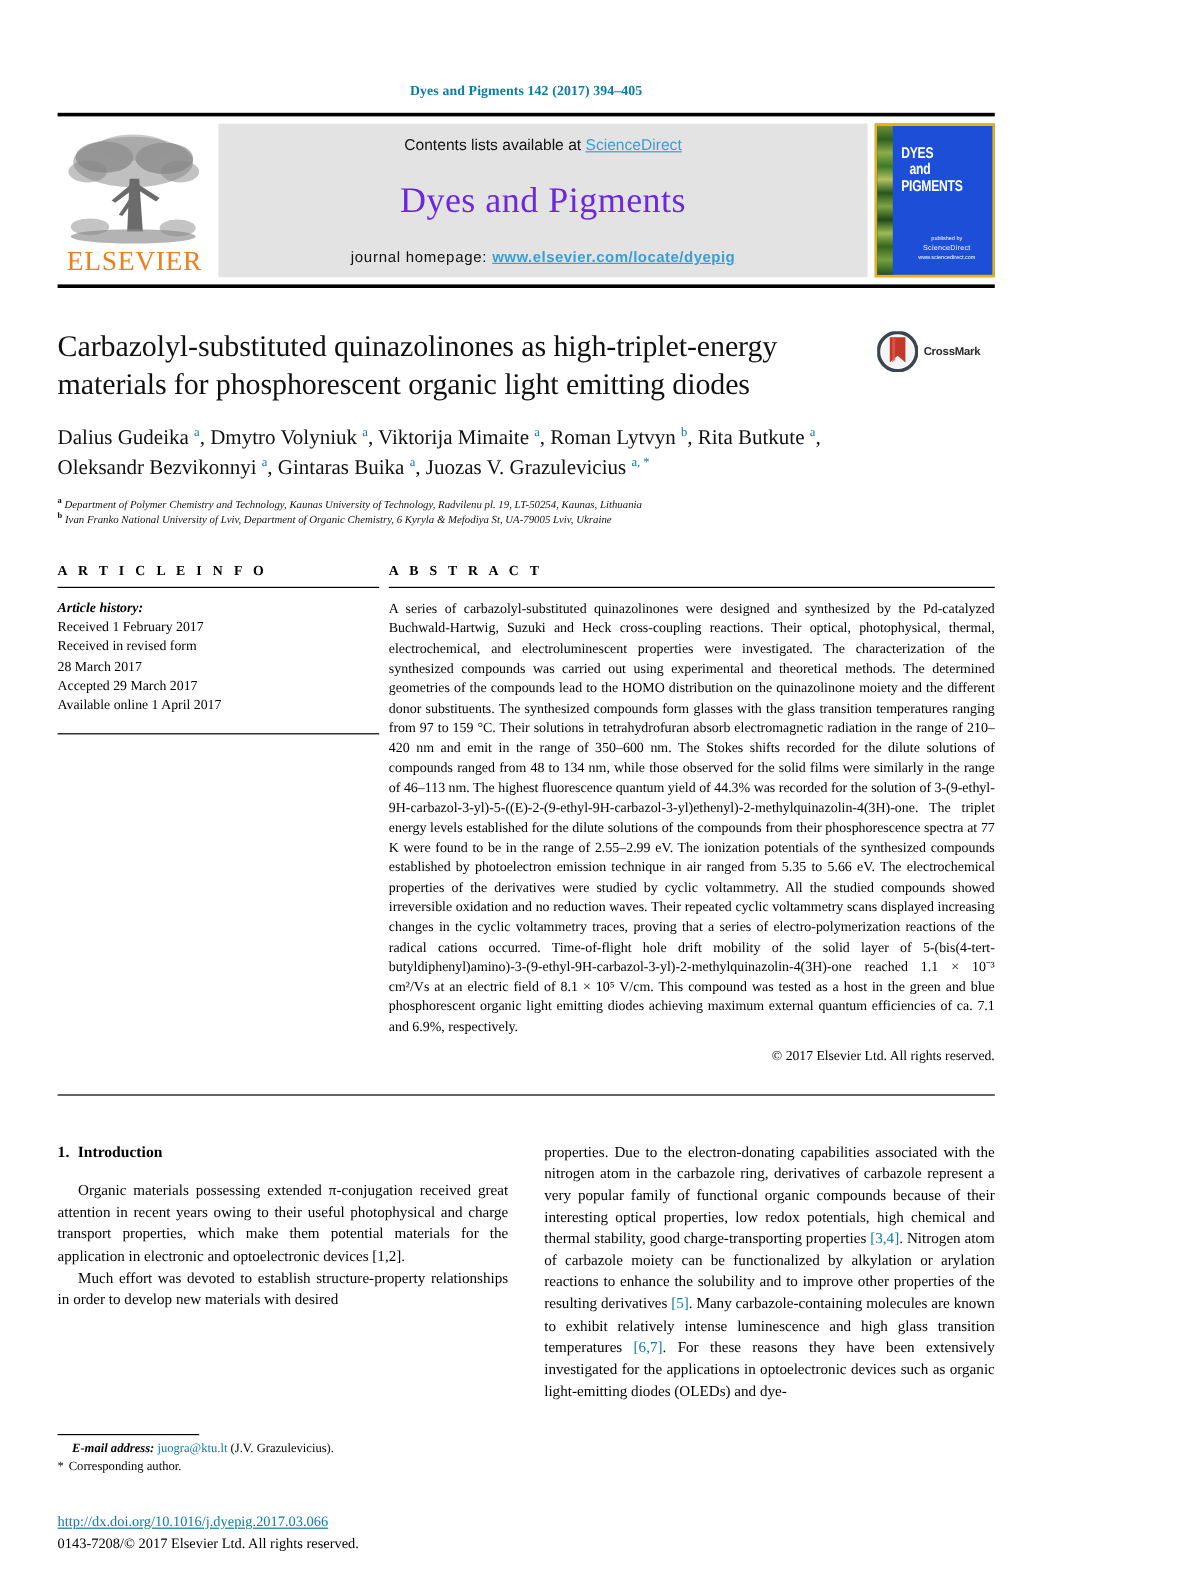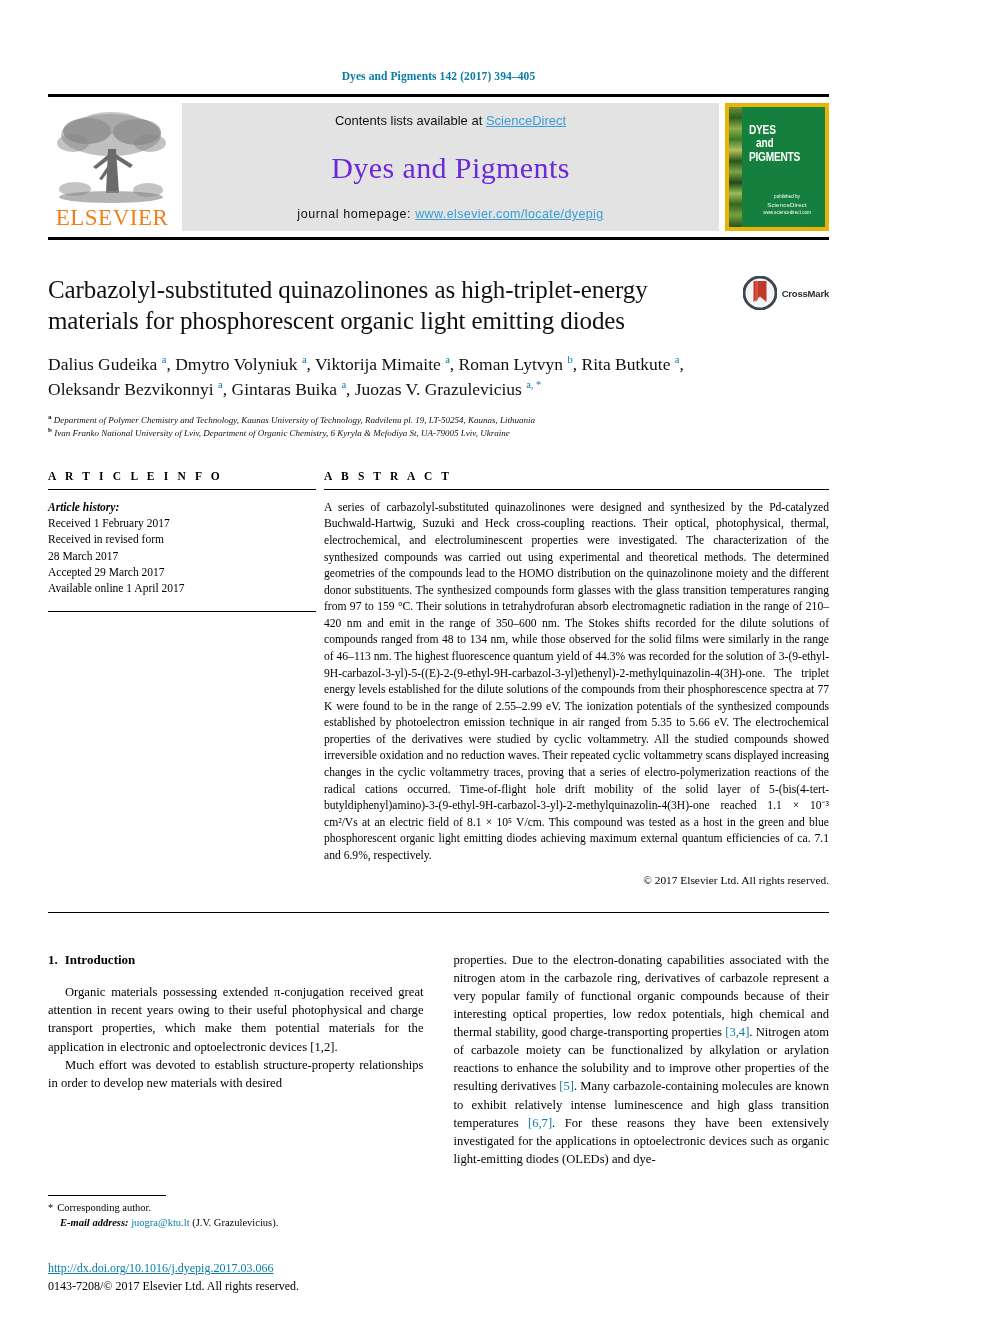--- a/index.html
+++ b/index.html
@@ -86,28 +86,29 @@
   }
   .homepage-line {
     font-family: "Liberation Sans", sans-serif;
     font-size: 12.5px;
     letter-spacing: .6px;
     color: #111;
   }
   .homepage-line .url {
     color: #3a9ed4;
     letter-spacing: .4px;
+    font-weight: bold;
   }
   .cover-thumb {
     width: 96px;
     flex: 0 0 96px;
     position: relative;
-    background: #15803d;
+    background: #1d4ed8;
     overflow: hidden;
-    border: 4px solid #eab308;
+    border: 2px solid #eab308;
   }
   .cover-strip {
     position: absolute;
     left: 0; top: 0; bottom: 0;
     width: 13px;
     background:
       linear-gradient(to bottom,
         #6f8f3a 0%, #2d5f1e 9%, #8fae4a 18%, #3b7a2a 27%,
         #b2c060 36%, #27561b 45%, #7fa346 54%, #1f4a16 63%,
         #9bbb55 72%, #35651f 81%, #76a040 90%, #24531a 100%);
@@ -155,21 +156,21 @@
   .article-title {
     font-size: 25px;
     line-height: 1.24;
     color: #111;
     font-weight: normal;
     margin: 0;
     letter-spacing: -.1px;
   }
   .crossmark {
     position: absolute;
-    right: 0;
+    right: 12px;
     top: 2px;
     display: flex;
     align-items: center;
     gap: 5px;
   }
   .crossmark-text {
     font-family: "Liberation Sans", sans-serif;
     font-size: 9.5px;
     font-weight: bold;
     color: #2b2b2b;
@@ -428,28 +429,28 @@
       <p><span>Much effort was devoted to establish structure-property relationships in order to develop new materials with desired</span></p>
     </div>
 
     <div class="body-col">
       <p class="noindent"><span>properties. Due to the electron-donating capabilities associated with the nitrogen atom in the carbazole ring, derivatives of carbazole represent a very popular family of functional organic compounds because of their interesting optical properties, low redox potentials, high chemical and thermal stability, good charge-transporting properties </span><a class="ref" href="#">[3,4]</a><span>. Nitrogen atom of carbazole moiety can be functionalized by alkylation or arylation reactions to enhance the solubility and to improve other properties of the resulting derivatives </span><a class="ref" href="#">[5]</a><span>. Many carbazole-containing molecules are known to exhibit relatively intense luminescence and high glass transition temperatures </span><a class="ref" href="#">[6,7]</a><span>. For these reasons they have been extensively investigated for the applications in optoelectronic devices such as organic light-emitting diodes (OLEDs) and dye-</span></p>
     </div>
   </div>
 
   <div class="footnote">
     <div class="footnote-rule"></div>
-    <div>
-      <span class="star">*</span><span>Corresponding author.</span>
-    </div>
     <div style="padding-left:12px">
       <span class="em-lbl">E-mail address:</span>
       <a class="link" href="#">juogra@ktu.lt</a>
       <span>(J.V. Grazulevicius).</span>
     </div>
+    <div>
+      <span class="star">*</span><span>Corresponding author.</span>
+    </div>
   </div>
 
   <div class="doi-block">
     <div><a class="doi" href="#">http://dx.doi.org/10.1016/j.dyepig.2017.03.066</a></div>
     <div>0143-7208/© 2017 Elsevier Ltd. All rights reserved.</div>
   </div>
 
 </div>
 
 </body></html>

